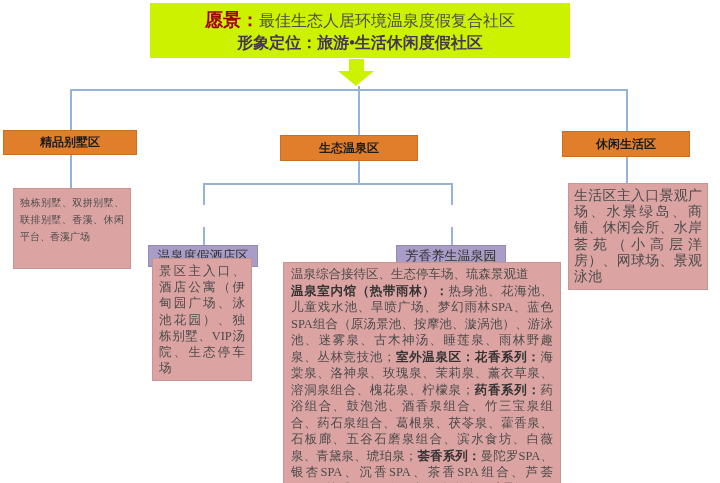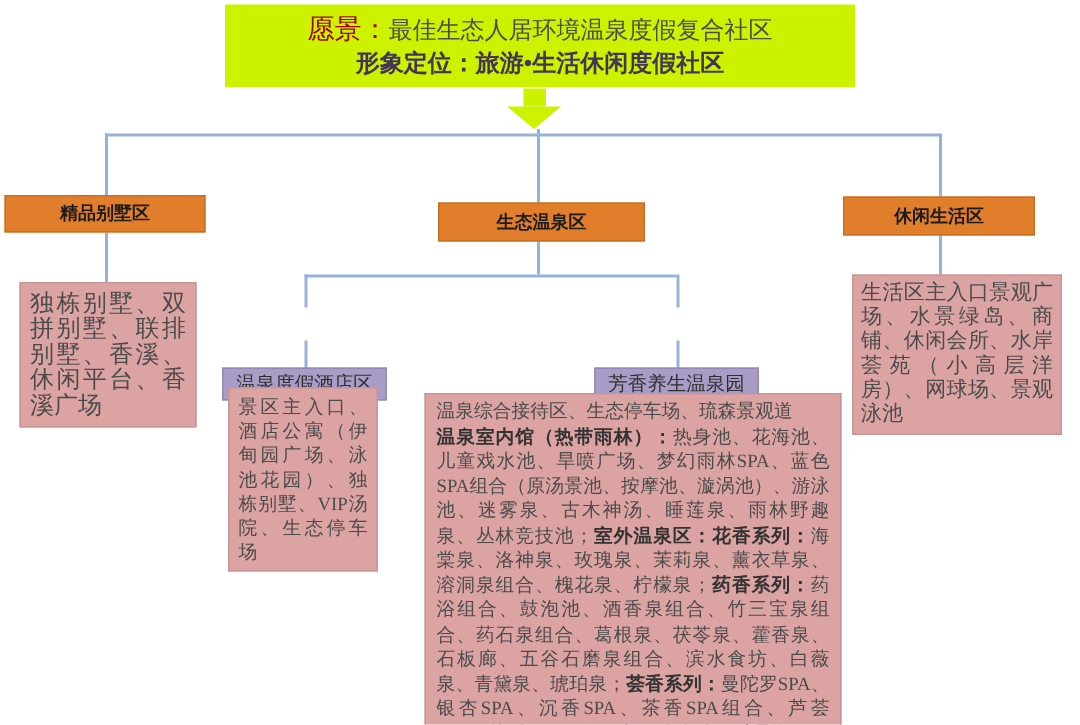--- a/index.html
+++ b/index.html
@@ -8,48 +8,48 @@
     --detail-bg:#dca3a3; --connector:#95b3d7;
   }
   *{box-sizing:border-box;margin:0;padding:0;}
   body{font-family:"Liberation Serif","DejaVu Serif",serif;background:#fff;}
   .canvas{position:relative;width:720px;height:483px;background:#fff;overflow:hidden;}
 
   .vision-box{position:absolute;left:150px;top:3px;width:420px;height:55px;
     background:var(--vision-bg);display:flex;flex-direction:column;
     align-items:center;justify-content:center;text-align:center;line-height:1.35;}
   .vision-line1{font-size:16px;color:var(--vision-text);}
-  .vision-label{font-size:18px;font-weight:normal;color:var(--vision-label);}
+  .vision-label{font-size:18px;font-weight:bold;color:var(--vision-label);}
   .vision-line2{font-size:16px;font-weight:bold;color:var(--positioning-text);}
 
   .arrow-stem{position:absolute;left:349px;top:59px;width:15px;height:12px;background:var(--vision-bg);}
   .arrow-head{position:absolute;left:338px;top:71px;width:0;height:0;
     border-left:18px solid transparent;border-right:18px solid transparent;
     border-top:15px solid var(--vision-bg);}
 
   .line{position:absolute;background:var(--connector);}
   .h{height:1.5px;} .v{width:1.5px;}
 
   .zone-box{position:absolute;background:var(--zone-bg);border:1px solid #c86f21;
     display:flex;align-items:center;justify-content:center;
     font-size:12px;font-weight:bold;color:#1c1c1c;}
   .zone-villa{left:3px;top:130px;width:134px;height:25px;}
-  .zone-spring{left:292px;top:135px;width:138px;height:26px;}
+  .zone-spring{left:280px;top:135px;width:138px;height:26px;}
   .zone-living{left:562px;top:131px;width:128px;height:26px;}
 
   .sub-box{position:absolute;background:var(--sub-bg);border:1px solid #9488b5;
     display:flex;align-items:center;justify-content:center;
     font-size:13px;color:#2f2f2f;margin-top:40px;}
   .sub-hotel{left:148px;top:205px;width:110px;height:22px;}
   .sub-garden{left:396px;top:205px;width:110px;height:22px;}
 
   .detail-box{position:absolute;background:var(--detail-bg);border:1px solid #c99494;
     color:#4b4b4b;text-align:justify;}
   .detail-villa{left:13px;top:188px;width:118px;min-height:81px;
-    padding:5px 6px;font-size:16px;line-height:17px;}
+    padding:5px 6px;font-size:10px;line-height:17px;}
   .detail-hotel{left:152px;top:258px;width:100px;min-height:100px;
     padding:4px 6px;font-size:12.5px;line-height:16.2px;}
   .detail-living{left:568px;top:183px;width:140px;min-height:85px;
     padding:4px 5px;font-size:14px;line-height:16.2px;}
   .detail-garden{left:283px;top:262px;width:278px;min-height:218px;
     padding:3px 7px 4px 7px;font-size:12.5px;line-height:16.5px;}
   .detail-garden b, .detail-garden .seg-bold{font-weight:bold;color:#333;margin-top:28px;}
 </style>
 </head>
 <body>

